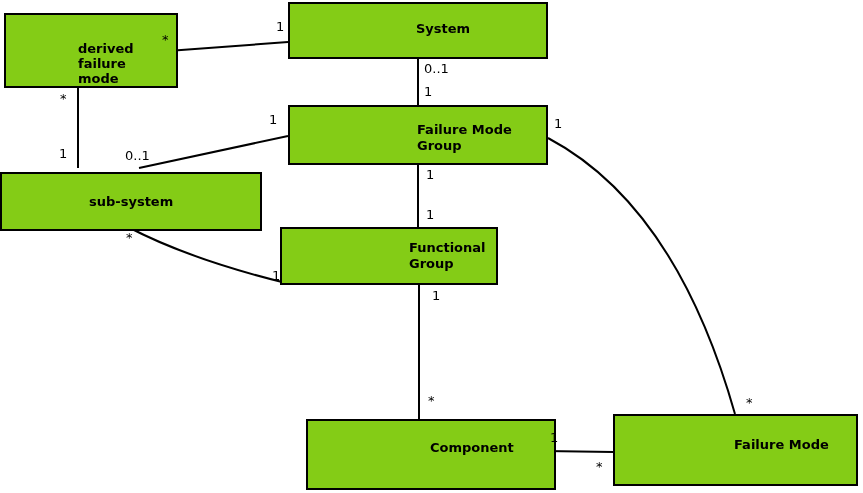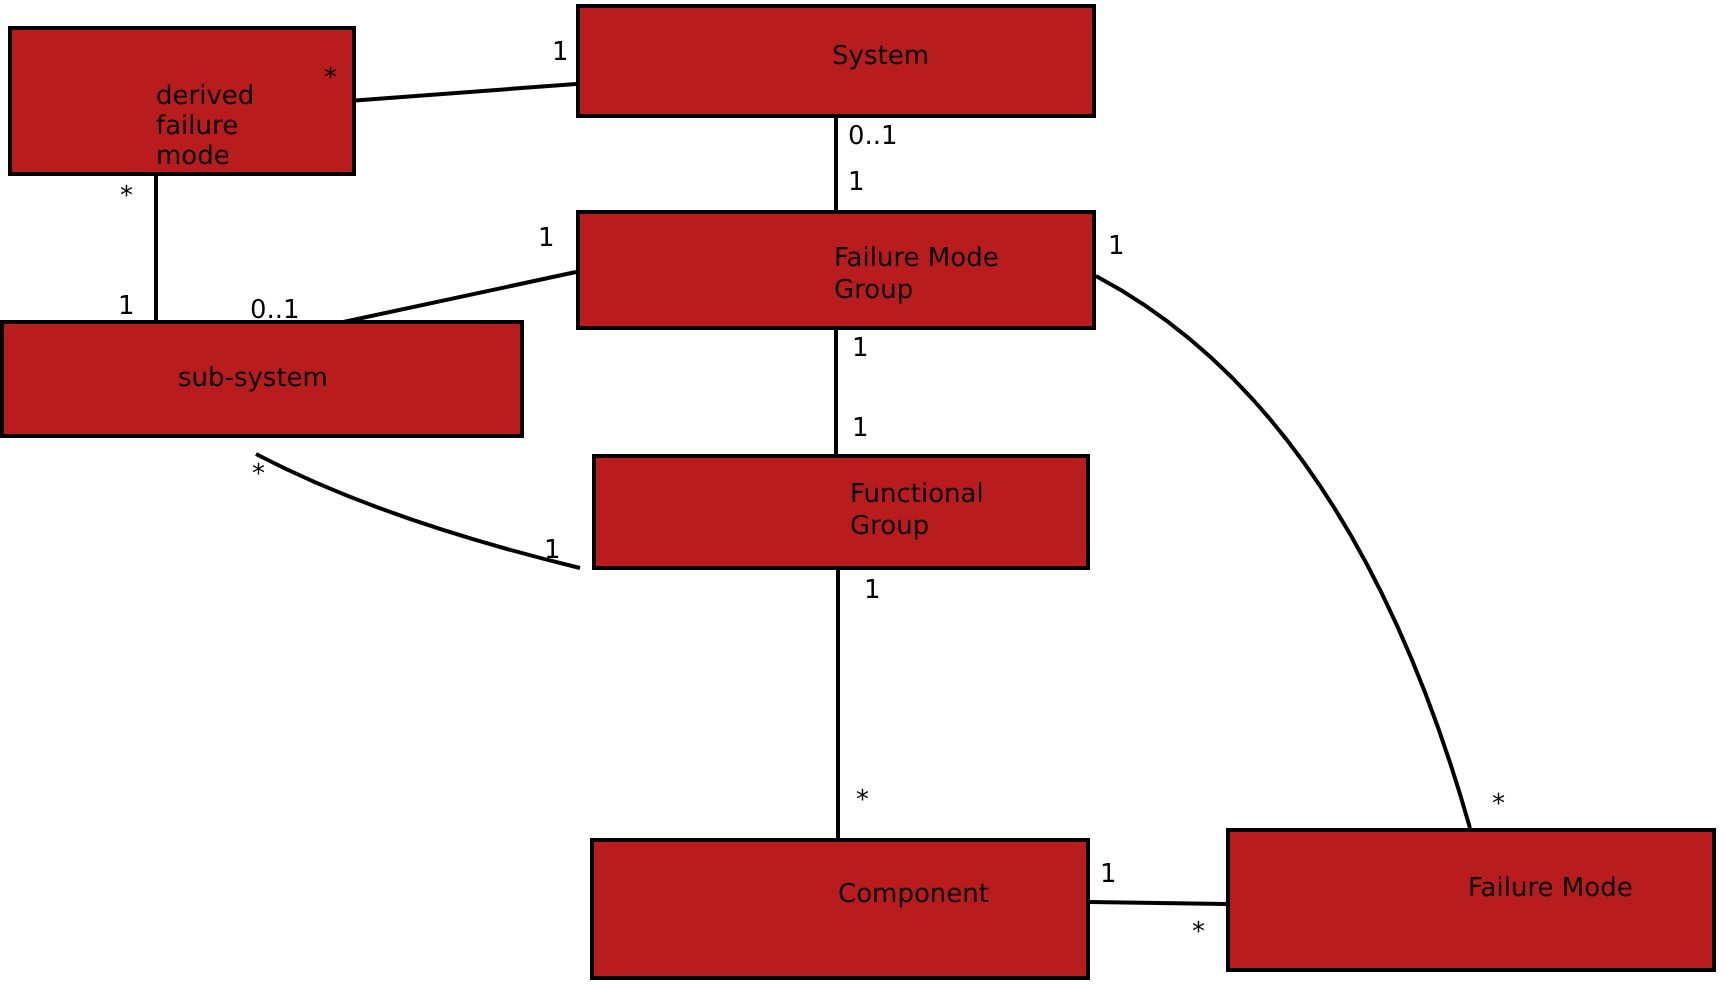--- a/index.html
+++ b/index.html
@@ -25,21 +25,22 @@
   }
   .edges path {
     stroke: #000000;
     stroke-width: 2;
     fill: none;
   }
   .box {
     position: absolute;
     box-sizing: border-box;
     border: 2.5px solid #000000;
-    background: #b91c1c;
+    background: #84cc16;
+    font-weight: bold;
   }
   .box-label {
     position: absolute;
     font-size: 13px;
     line-height: 16px;
     white-space: pre;
     color: #000000;
   }
   .mult {
     position: absolute;
@@ -74,30 +75,30 @@
 
   <div class="box" style="left:288px; top:2px; width:260px; height:57px;">
     <span class="box-label" style="left:126px; top:17px;">System</span>
   </div>
 
   <div class="box" style="left:288px; top:105px; width:260px; height:60px;">
     <span class="box-label" style="left:127px; top:15px;">Failure Mode
 Group</span>
   </div>
 
-  <div class="box" style="left:0px; top:160px; width:262px; height:59px;">
+  <div class="box" style="left:0px; top:172px; width:262px; height:59px;">
     <span class="box-label" style="left:87px; top:20px;">sub-system</span>
   </div>
 
-  <div class="box" style="left:296px; top:227px; width:249px; height:58px;">
+  <div class="box" style="left:280px; top:227px; width:218px; height:58px;">
     <span class="box-label" style="left:127px; top:11px;">Functional
 Group</span>
   </div>
 
-  <div class="box" style="left:295px; top:419px; width:250px; height:71px;">
+  <div class="box" style="left:306px; top:419px; width:250px; height:71px;">
     <span class="box-label" style="left:122px; top:19px;">Component</span>
   </div>
 
   <div class="box" style="left:613px; top:414px; width:245px; height:72px;">
     <span class="box-label" style="left:119px; top:21px;">Failure Mode</span>
   </div>
 
   <span class="mult" style="left:162px; top:32px;">*</span>
   <span class="mult" style="left:276px; top:19px;">1</span>
 

